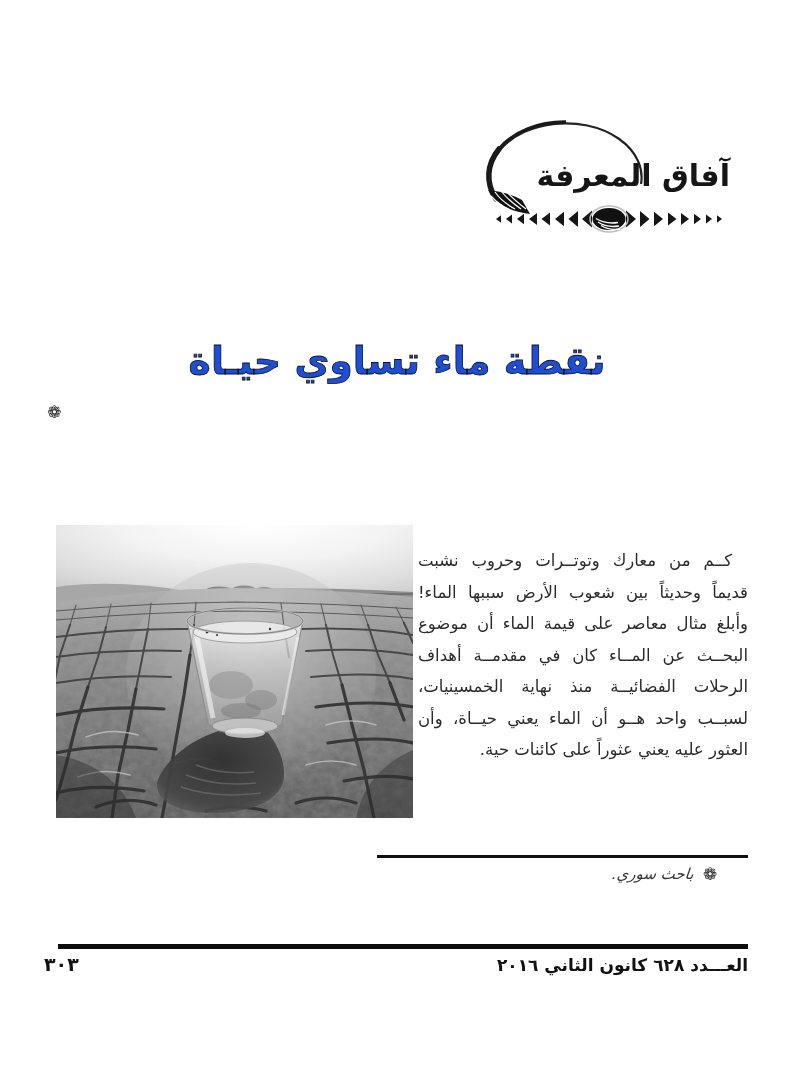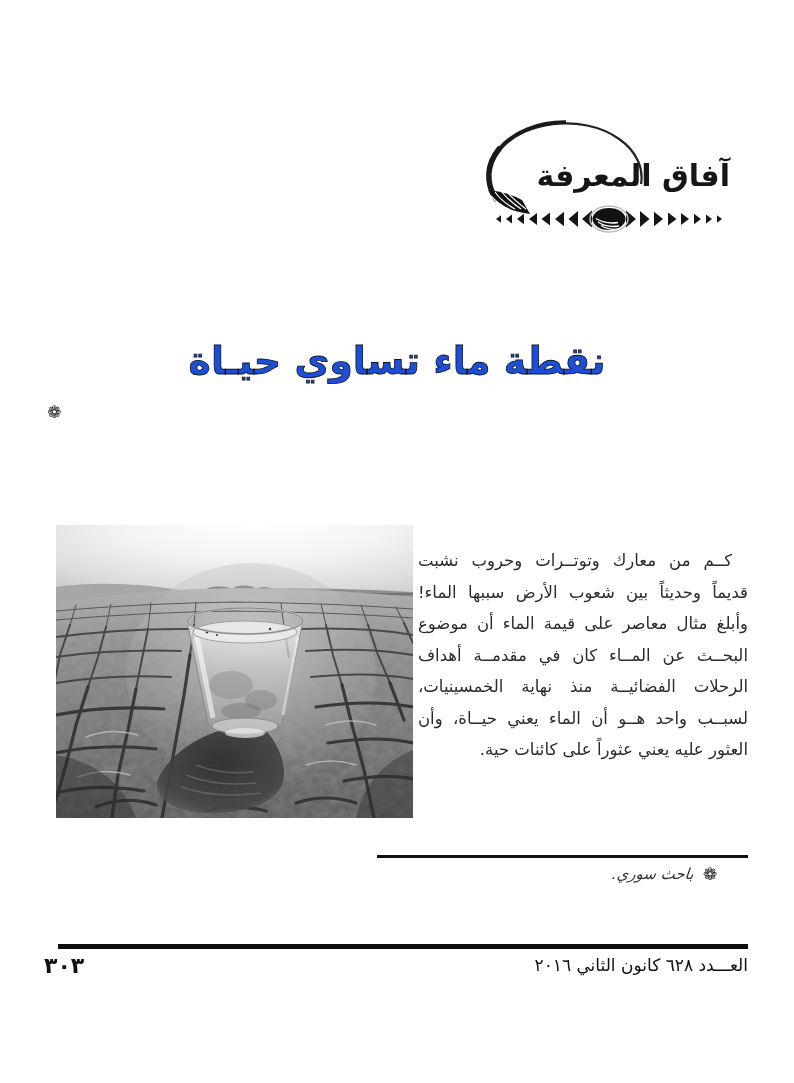--- a/index.html
+++ b/index.html
@@ -60,25 +60,25 @@
     font-size:15px;font-style:italic;color:#333;
     transform:skewX(-6deg);
   }
   
   .footer-rule{
     position:absolute;left:58px;top:944px;width:690px;height:5px;
     background:#0d0d0d;
   }
   .page-number{
     position:absolute;left:44px;top:953px;
-    font-size:22px;font-weight:bold;color:#111;
+    font-size:19px;font-weight:bold;color:#111;
   }
   .issue-line{
     position:absolute;right:46px;top:955px;
-    direction:rtl;font-size:17px;font-weight:normal;color:#111;
+    direction:rtl;font-size:17px;font-weight:bold;color:#111;
     white-space:nowrap;
   }
 </style>
 </head>
 <body>
 
 <div class="page">
 
   <div class="masthead">
     <svg width="286" height="128" viewBox="0 0 286 128">

